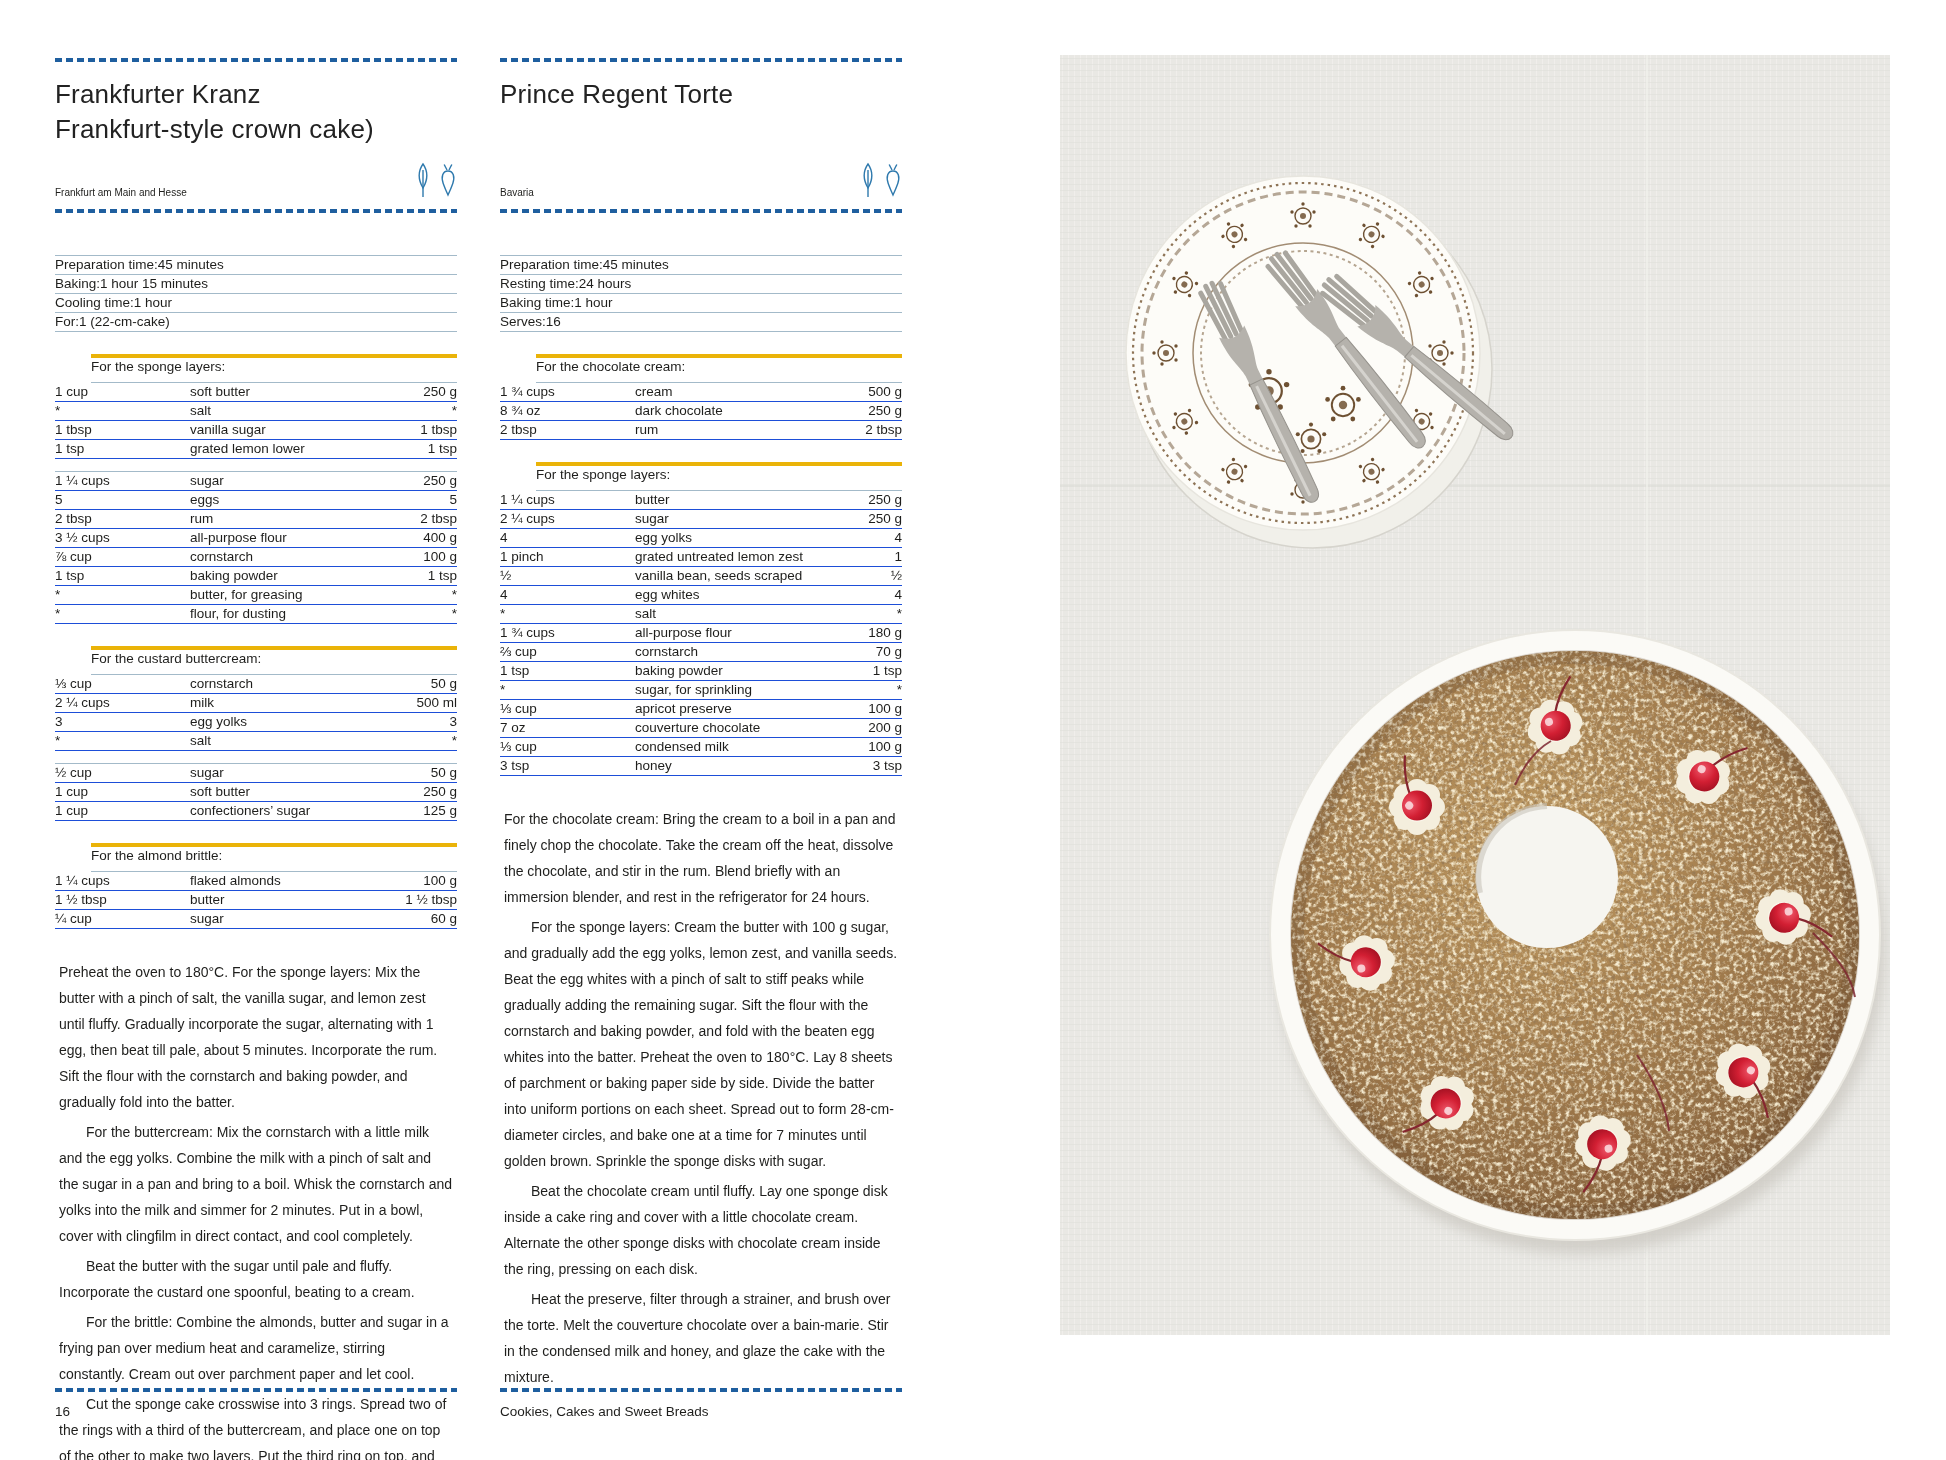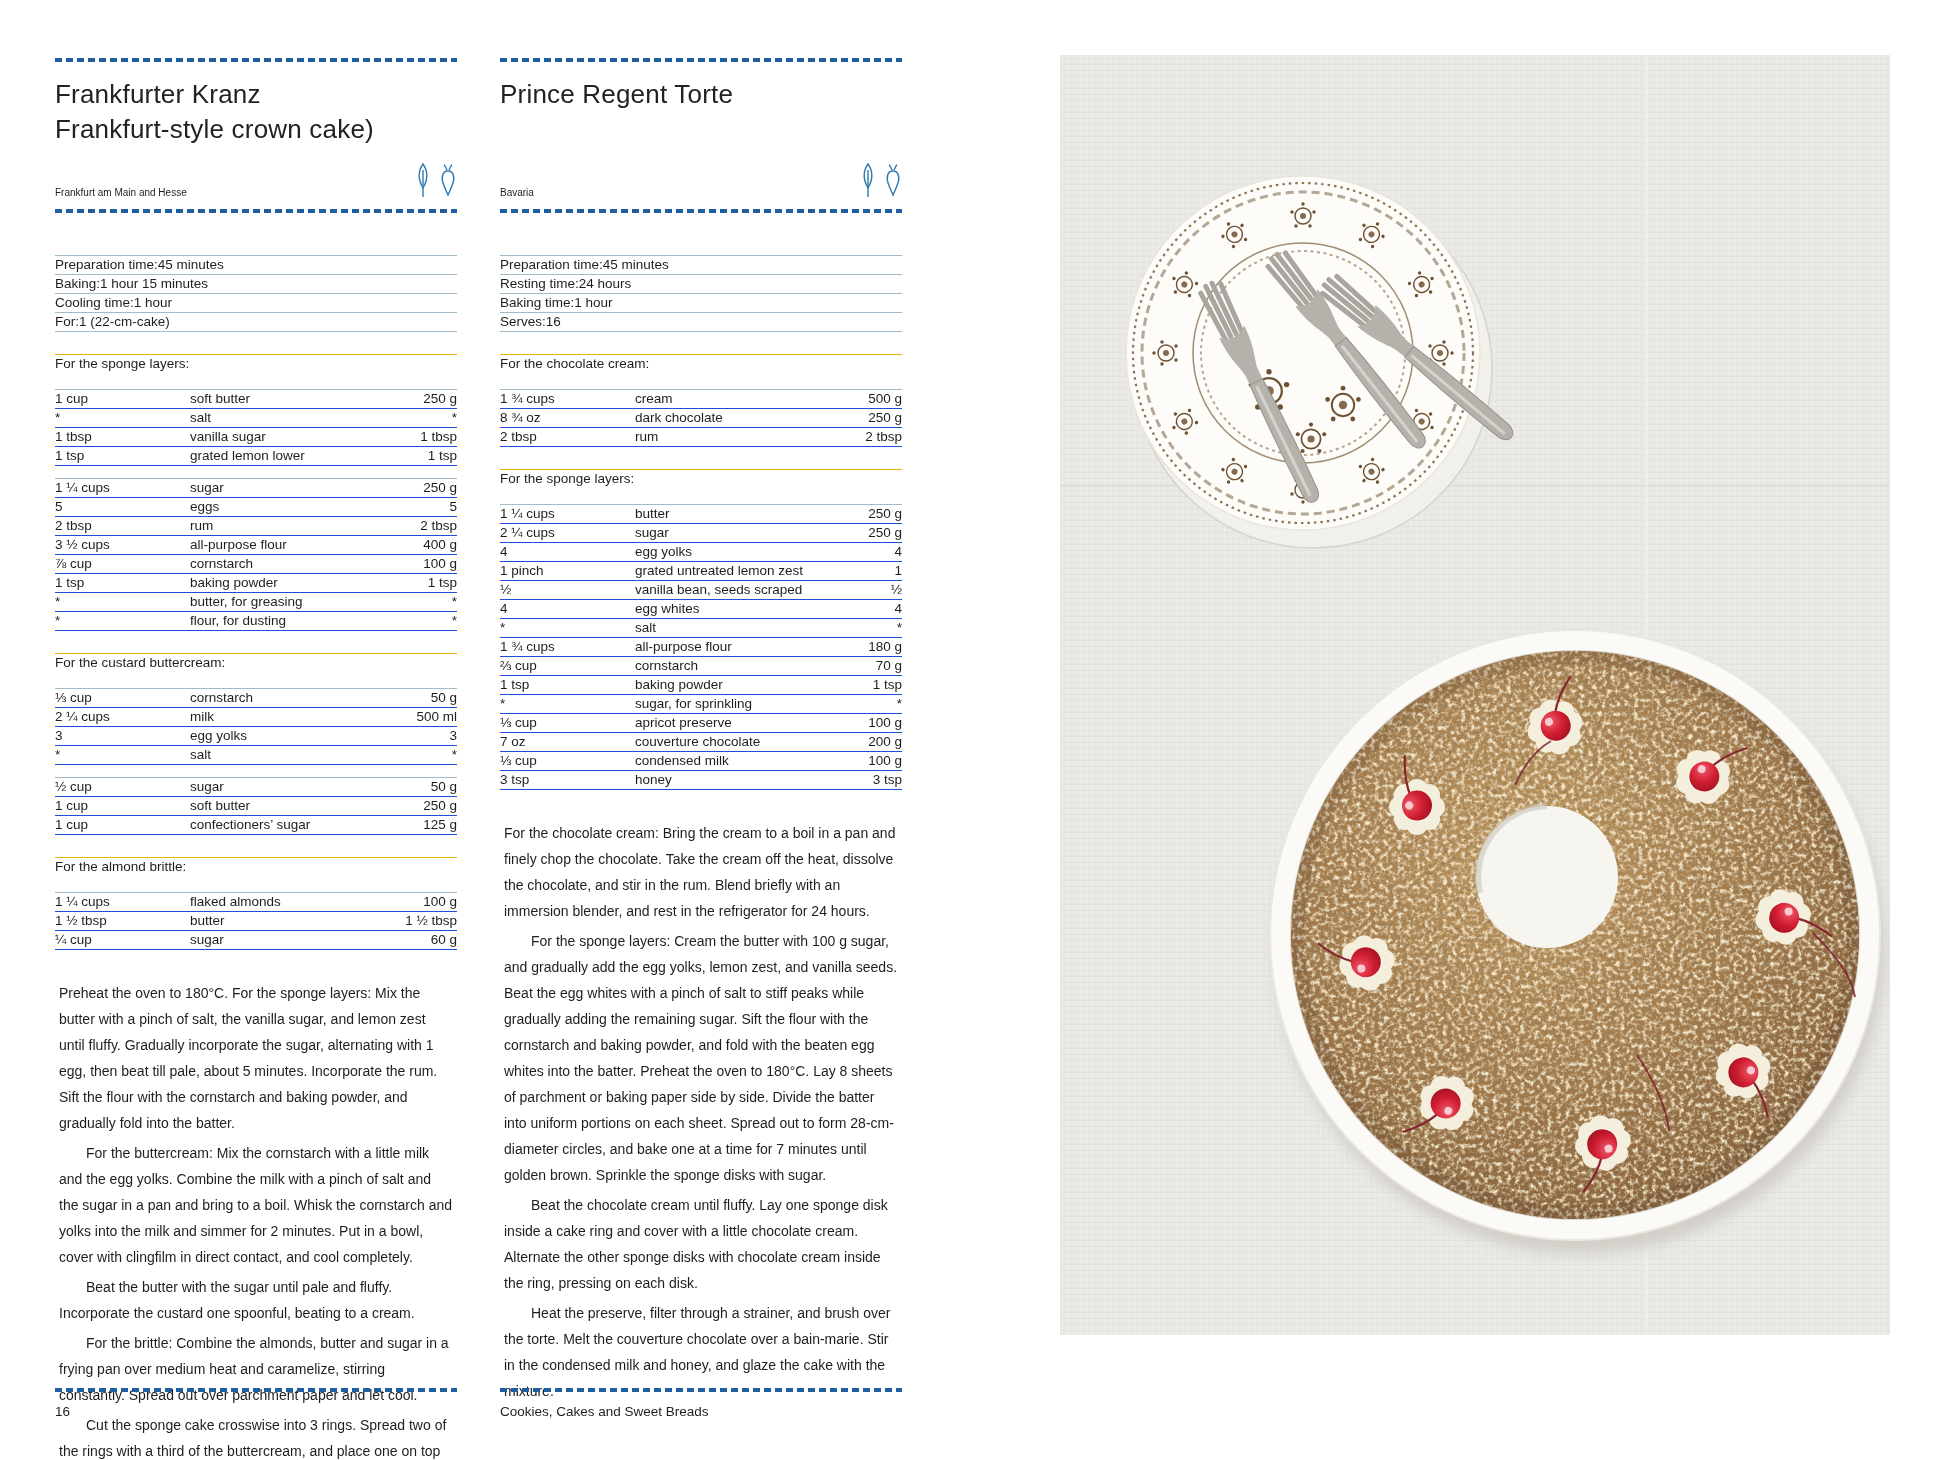--- a/index.html
+++ b/index.html
@@ -16,21 +16,21 @@
     font-size:26px;line-height:35px;font-weight:400;margin:15px 0 0 0;
     height:76px;white-space:pre-line;letter-spacing:.2px;color:#222;
   }
   .region-row{display:flex;justify-content:space-between;align-items:flex-end;height:46px;margin-bottom:10px;}
   .region{font-size:10px;padding-bottom:1px;}
   .dietary{display:flex;gap:8px;align-items:flex-end;}
   .dietary svg{display:block;}
   .meta{margin-top:42px;border-top:1px solid #a3bac9;}
   .meta-row{display:flex;justify-content:flex-start;border-bottom:1px solid #a3bac9;font-size:13.5px;line-height:17px;padding:0 0 1px 0;}
   .ingredient-section{margin-top:22px;}
-  .section-header{font-size:13.5px;line-height:17px;border-top:1px solid #eab308;border-bottom:1px solid #a3bac9;padding-bottom:17px;}
+  .section-header{font-size:13.5px;line-height:17px;border-top:4px solid #eab308;border-bottom:1px solid #a3bac9;padding-bottom:7px;margin-left:36px;}
   .ingredient-group.gap{margin-top:12px;border-top:1px solid #a3bac9;}
   .ingredient-row{display:flex;font-size:13.5px;line-height:17px;border-bottom:1px solid #1d4ed8;padding-bottom:1px;}
   .ingredient-row .q{width:135px;flex:none;}
   .ingredient-row .n{flex:1;}
   .ingredient-row .m{flex:none;text-align:right;}
   .instructions{margin-top:30px;}
   .instructions p{margin:4px;font-size:14px;line-height:26px;}
   .instructions p.ind{text-indent:27px;}
   .photo{position:absolute;left:1060px;top:55px;width:830px;height:1280px;margin:0;}
   .footer-rule{position:absolute;top:1388px;width:402px;}
@@ -211,21 +211,21 @@
             <span class="n">sugar</span>
             <span class="m">60 g</span>
           </div>
         </div>
       </div>
     </div>
   <div class="instructions">
       <p>Preheat the oven to 180°C. For the sponge layers: Mix the butter with a pinch of salt, the vanilla sugar, and lemon zest until fluffy. Gradually incorporate the sugar, alternating with 1 egg, then beat till pale, about 5 minutes. Incorporate the rum. Sift the flour with the cornstarch and baking powder, and gradually fold into the batter.</p>
       <p class="ind">For the buttercream: Mix the cornstarch with a little milk and the egg yolks. Combine the milk with a pinch of salt and the sugar in a pan and bring to a boil. Whisk the cornstarch and yolks into the milk and simmer for 2 minutes. Put in a bowl, cover with clingfilm in direct contact, and cool completely.</p>
       <p class="ind">Beat the butter with the sugar until pale and fluffy. Incorporate the custard one spoonful, beating to a cream.</p>
-      <p class="ind">For the brittle: Combine the almonds, butter and sugar in a frying pan over medium heat and caramelize, stirring constantly. Spread out over parchment paper and let cool.</p>
+      <p class="ind">For the brittle: Combine the almonds, butter and sugar in a frying pan over medium heat and caramelize, stirring constantly. Cream out over parchment paper and let cool.</p>
       <p class="ind">Cut the sponge cake crosswise into 3 rings. Spread two of the rings with a third of the buttercream, and place one on top of the other to make two layers. Put the third ring on top, and spread the remaining buttercream. Chop up the brittle and sprinkle over the cake. Decorate with buttercream swirls, topped with a maraschino cherry.</p>
     </div>
 </section>
 
 <section class="col c1">
   <div class="rule-dashed"></div>
   <h1 class="title">Prince Regent Torte</h1>
   <div class="region-row">
     <span class="region">Bavaria</span>
     <span class="dietary">

